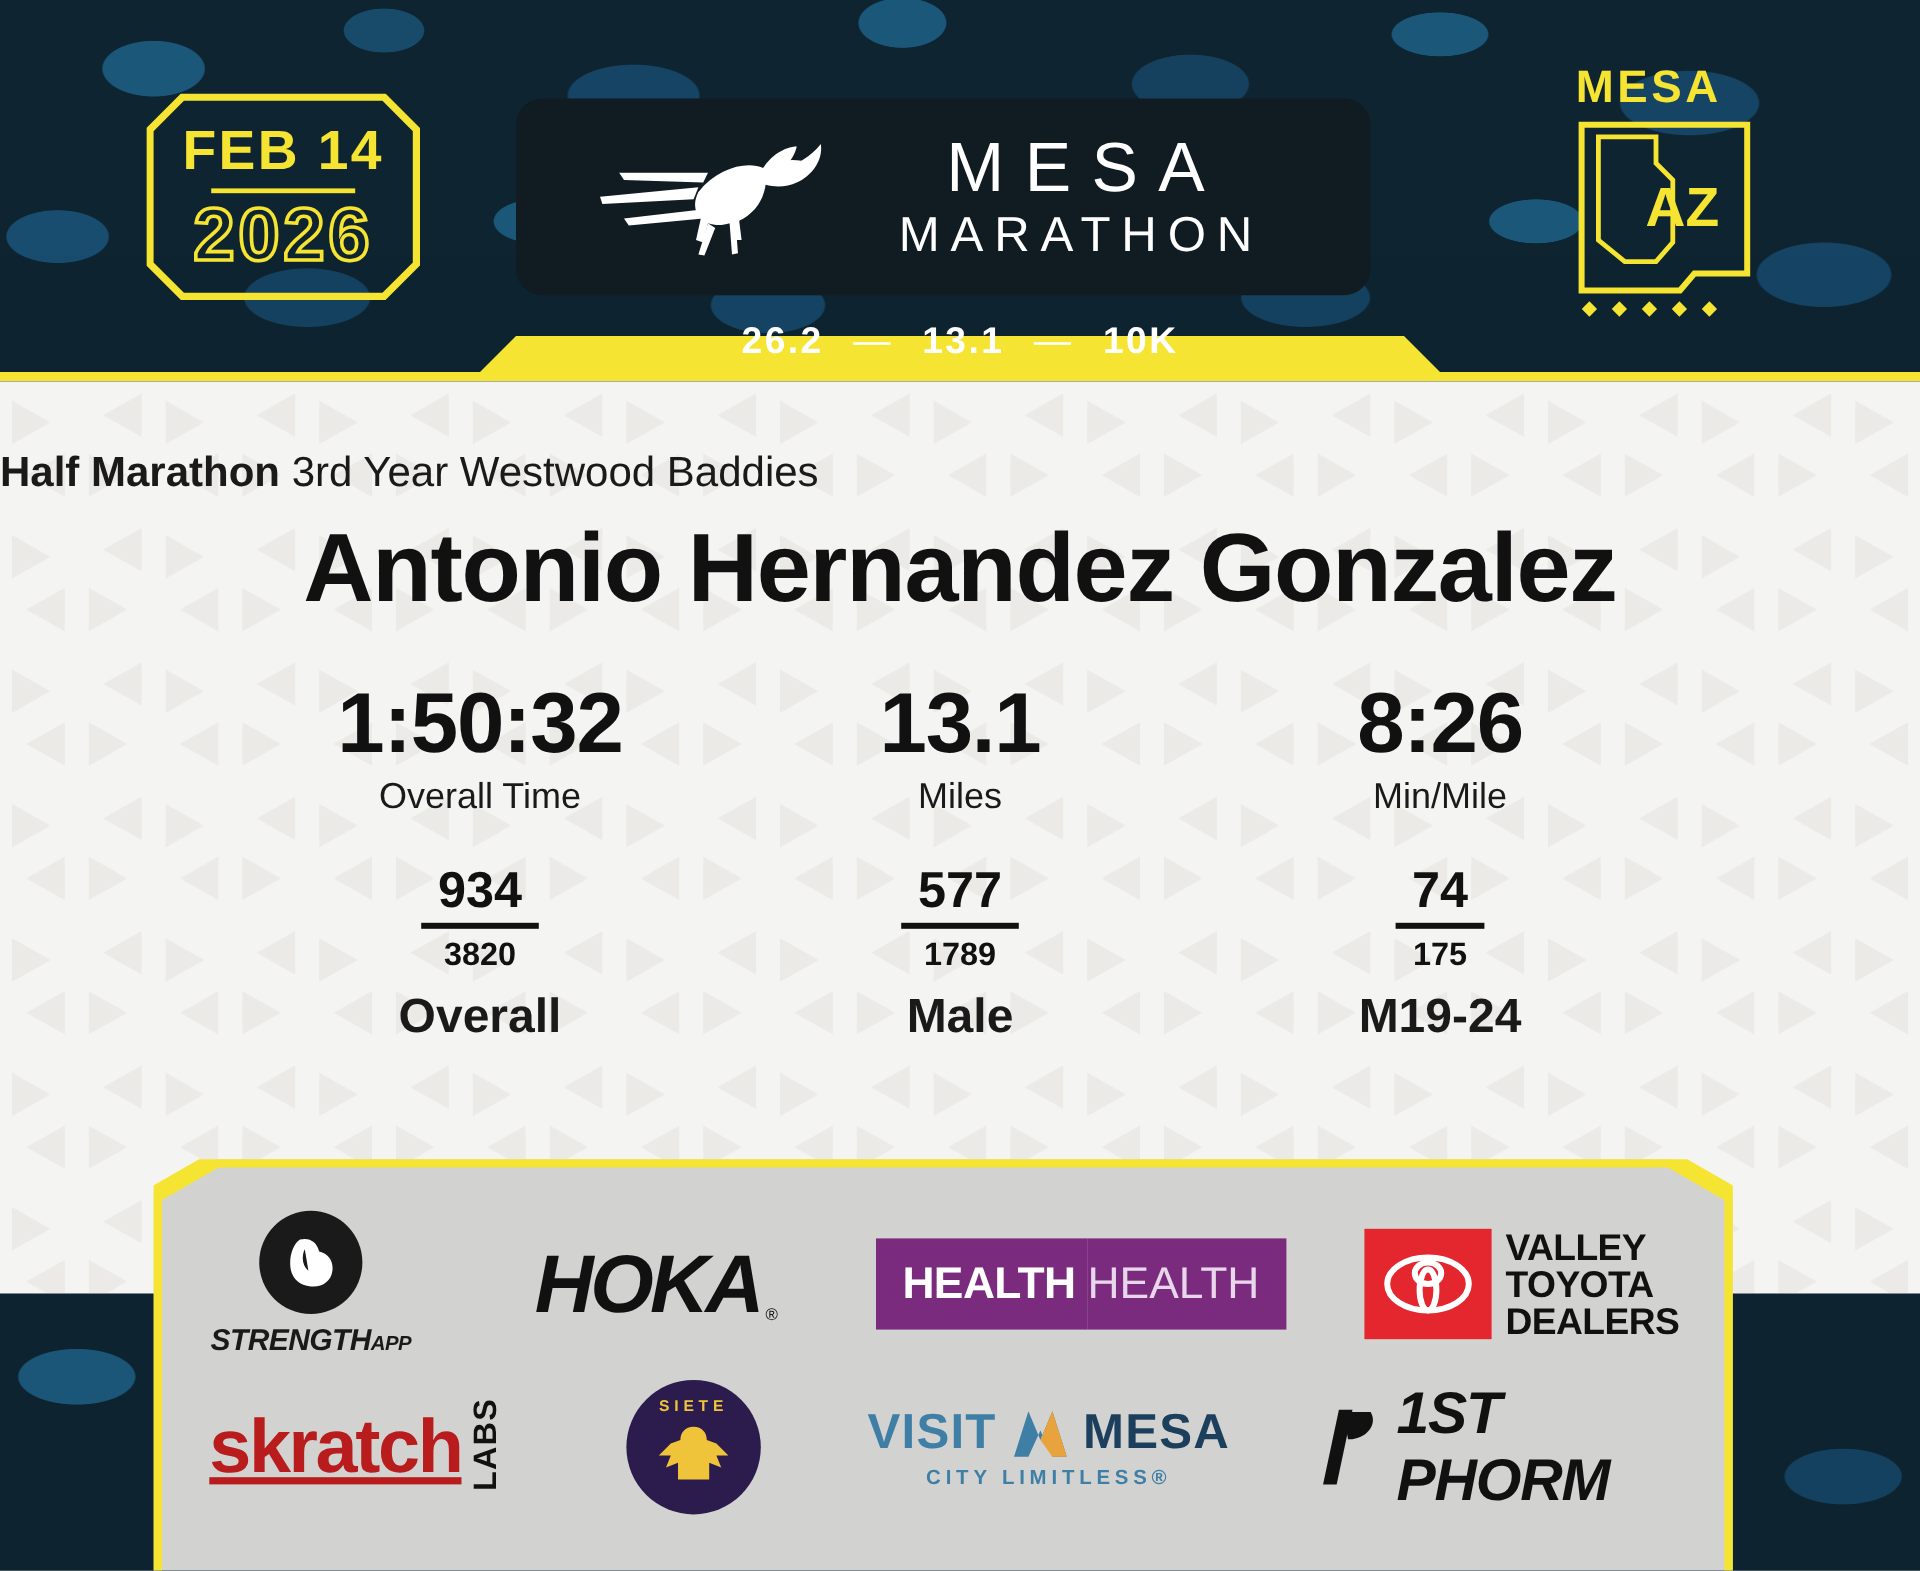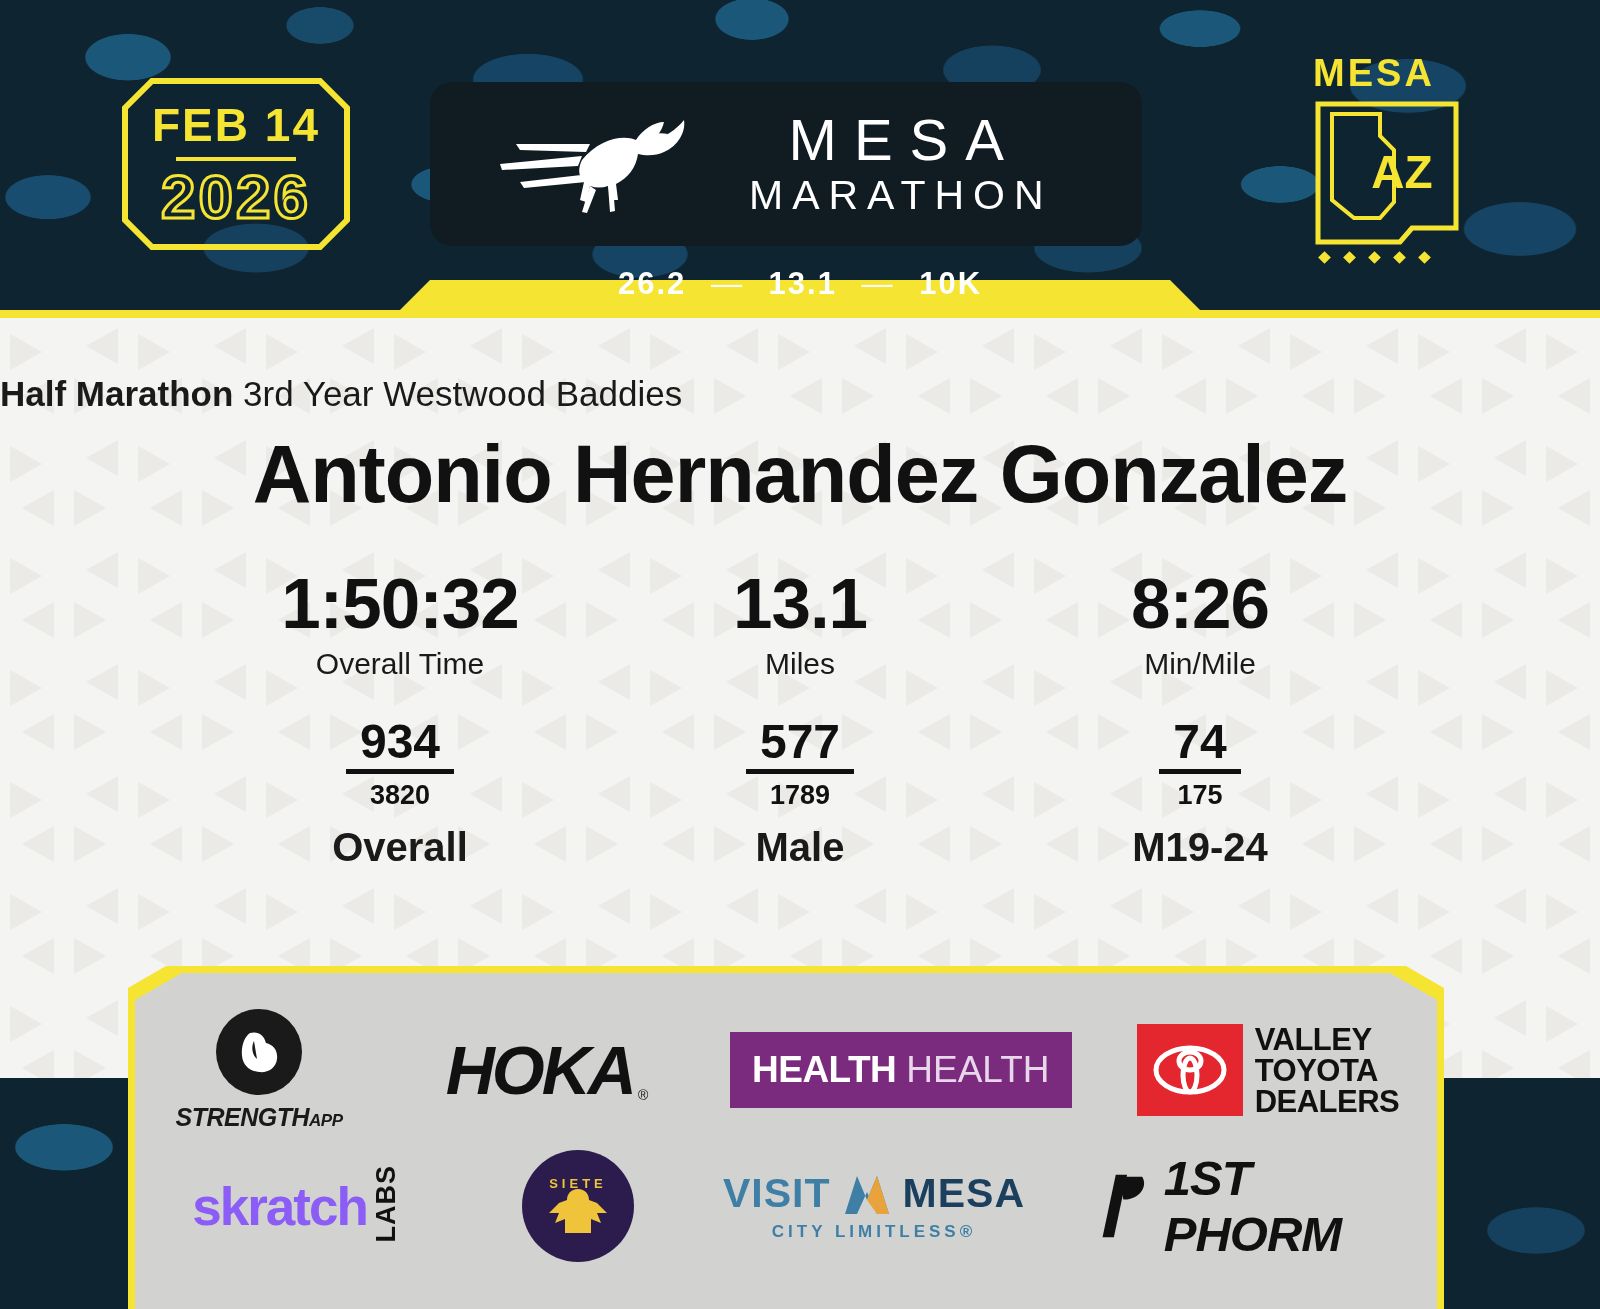--- a/index.html
+++ b/index.html
@@ -201,21 +201,21 @@
     font-weight: 400;
     color: #1a1a1a;
     margin-top: 2px;
   }
   .rank-block {
     margin-top: 34px;
     display: inline-block;
     text-align: center;
   }
   .rank-place {
-    font-size: 48px;
+    font-size: 42px;
     font-weight: 800;
     color: #111111;
     line-height: 54px;
     padding: 0 14px;
     border-bottom: 5px solid #111111;
   }
   .rank-total {
     font-size: 27px;
     font-weight: 800;
     color: #111111;
@@ -326,40 +326,40 @@
   }
   .s-valley .words {
     margin-left: 12px;
     font-size: 31px; font-weight: 800; line-height: 31px;
     color: #111; letter-spacing: -0.5px;
   }
 
   
   .s-skratch { width: 300px; }
   .s-skratch .k {
-    font-size: 53px; font-weight: 800; color: #8b5cf6; letter-spacing: -2px;
+    font-size: 63px; font-weight: 800; color: #b91c1c; letter-spacing: -2px; text-decoration: underline;
   }
   .s-skratch .l {
     font-size: 27px; font-weight: 800; color: #111;
     writing-mode: vertical-rl;
     transform: rotate(180deg);
     letter-spacing: 1px;
     margin-left: 4px; margin-bottom: 4px;
   }
 
   
   .s-siete { width: 150px; }
   .s-siete .circ {
     width: 112px; height: 112px; border-radius: 50%;
     background: #2b1c4d;
     display: flex; align-items: center; justify-content: center;
     position: relative;
   }
   .s-siete .nm {
-    position: absolute; top: 26px; left: 0; width: 100%;
+    position: absolute; top: 14px; left: 0; width: 100%;
     text-align: center; color: #f0c43a;
     font-size: 13px; font-weight: 800; letter-spacing: 4px;
   }
 
   
   .s-visit { width: 330px; flex-direction: column; }
   .s-visit .top {
     display: flex; align-items: center; gap: 10px;
   }
   .s-visit .w1 { font-size: 41px; font-weight: 800; color: #3f7fa6; letter-spacing: 1px; }

